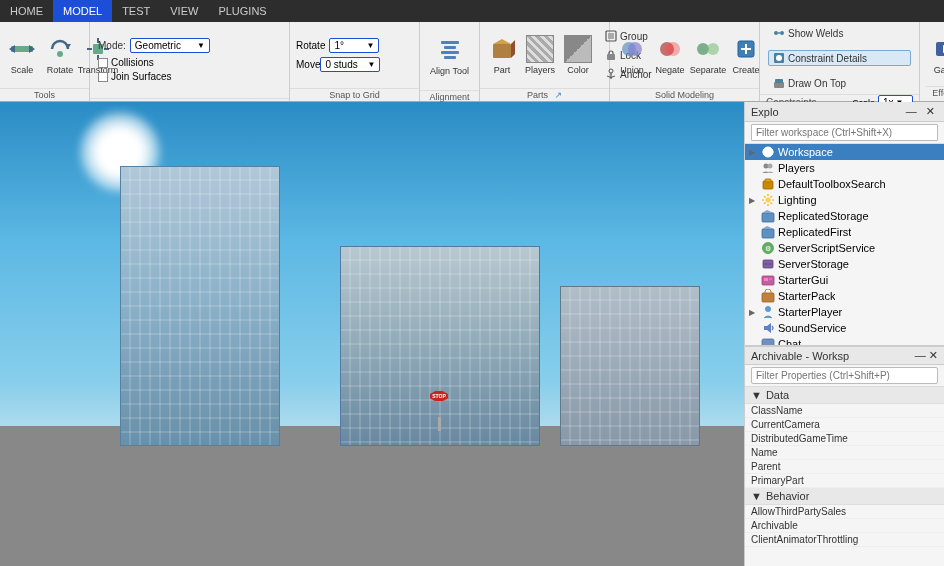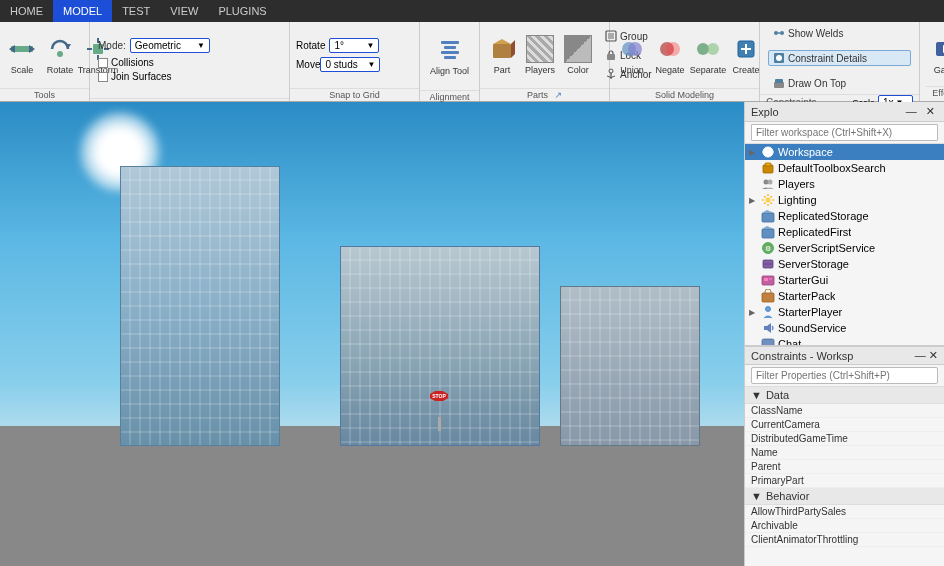--- a/index.html
+++ b/index.html
@@ -544,41 +544,41 @@
                 <ellipse cx="7" cy="7" rx="5" ry="2.5" fill="none" stroke="#2a6" stroke-width="0.8"></ellipse>
               </svg>
           </span>
           <span class="tree-label">Workspace</span>
         </div>
 
         <div class="tree-item">
           <span class="tree-arrow"></span>
           <span class="tree-icon">
             <svg width="14" height="14" viewBox="0 0 14 14">
-                <rect x="2" y="4" width="10" height="8" rx="1" fill="#c80" stroke="#960" stroke-width="0.8"></rect>
-                <rect x="4" y="2" width="6" height="3" rx="1" fill="#ea0" stroke="#960" stroke-width="0.8"></rect>
-              </svg>
-          </span>
-          <span class="tree-label">DefaultToolboxSearch</span>
-        </div>
-
-        <div class="tree-item">
-          <span class="tree-arrow"></span>
-          <span class="tree-icon">
-            <svg width="14" height="14" viewBox="0 0 14 14">
                 <circle cx="5" cy="5" r="2.5" fill="#888"></circle>
                 <circle cx="9" cy="5" r="2.5" fill="#aaa"></circle>
                 <path d="M1 12 Q5 9 9 12" fill="#888"></path>
                 <path d="M5 12 Q9 9 13 12" fill="#aaa"></path>
               </svg>
           </span>
           <span class="tree-label">Players</span>
         </div>
 
         <div class="tree-item">
+          <span class="tree-arrow"></span>
+          <span class="tree-icon">
+            <svg width="14" height="14" viewBox="0 0 14 14">
+                <rect x="2" y="4" width="10" height="8" rx="1" fill="#c80" stroke="#960" stroke-width="0.8"></rect>
+                <rect x="4" y="2" width="6" height="3" rx="1" fill="#ea0" stroke="#960" stroke-width="0.8"></rect>
+              </svg>
+          </span>
+          <span class="tree-label">DefaultToolboxSearch</span>
+        </div>
+
+        <div class="tree-item">
           <span class="tree-arrow">▶</span>
           <span class="tree-icon">
             <svg width="14" height="14" viewBox="0 0 14 14">
                 <circle cx="7" cy="7" r="3" fill="#ffa0"></circle>
                 <path d="M7 1v2M7 11v2M1 7h2M11 7h2M3.1 3.1l1.4 1.4M9.5 9.5l1.4 1.4M3.1 10.9l1.4-1.4M9.5 4.5l1.4-1.4" stroke="#fa0" stroke-width="1.2"></path>
                 <circle cx="7" cy="7" r="2.5" fill="#ffd040"></circle>
               </svg>
           </span>
           <span class="tree-label">Lighting</span>
         </div>
@@ -681,21 +681,21 @@
               </svg>
           </span>
           <span class="tree-label">Chat</span>
         </div>
 
       </div>
     </div>
 
     <div id="properties-panel">
       <div id="properties-header">
-        <span>Constraints - Worksp</span>
+        <span>Archivable - Worksp</span>
         <div style="display:flex; gap:3px; margin-left:auto;">
           <span style="cursor:pointer;">—</span>
           <span style="cursor:pointer;">✕</span>
         </div>
       </div>
       <div id="filter-properties">
         <input type="text" style="font-size: 10px; width: 100%; padding: 2px 4px; border: 1px solid rgb(187, 187, 187); border-radius: 2px;" placeholder="Filter Properties (Ctrl+Shift+P)">
       </div>
 
       <div class="prop-section-header">

